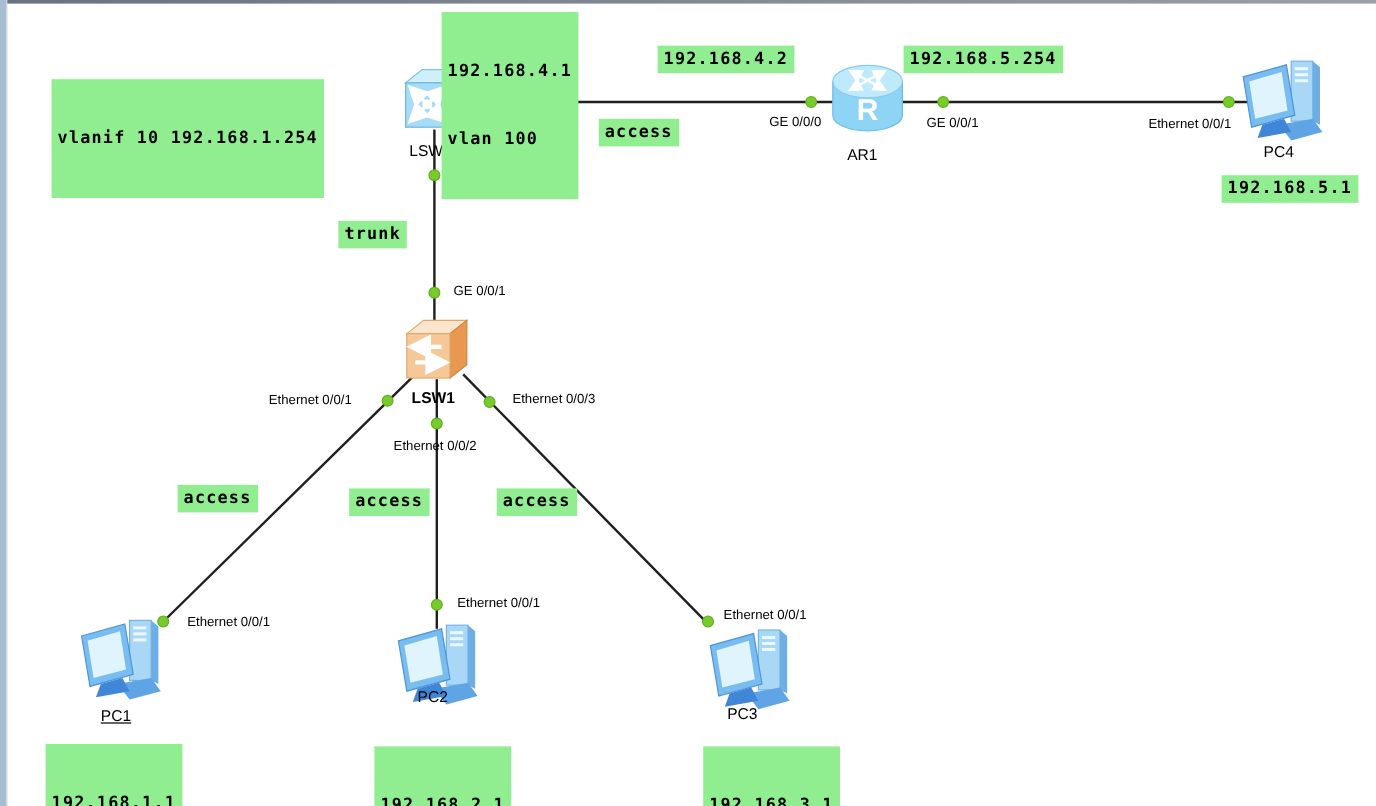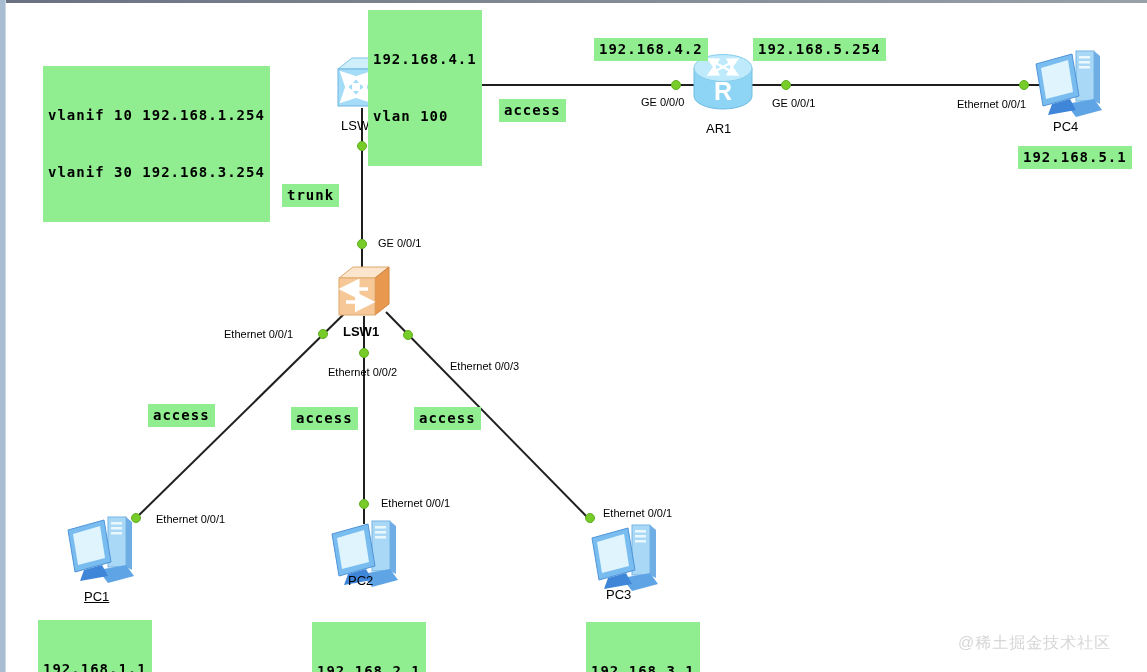--- a/index.html
+++ b/index.html
@@ -177,37 +177,36 @@
   </div>
   <div class="dev-label" style="left:1053px;top:119px;">PC4</div>
 
   <div class="port" style="left:406px;top:97px;">GE 0/0/2</div>
   <div class="port" style="left:641px;top:96px;">GE 0/0/0</div>
   <div class="port" style="left:772px;top:97px;">GE 0/0/1</div>
   <div class="port" style="left:957px;top:98px;">Ethernet 0/0/1</div>
   <div class="port" style="left:378px;top:139px;">GE 0/0/1</div>
   <div class="port" style="left:378px;top:237px;">GE 0/0/1</div>
   <div class="port" style="left:224px;top:328px;">Ethernet 0/0/1</div>
-  <div class="port" style="left:450px;top:327px;margin-top:33px;">Ethernet 0/0/3</div>
+  <div class="port" style="left:427px;top:327px;">Ethernet 0/0/3</div>
   <div class="port" style="left:328px;top:366px;">Ethernet 0/0/2</div>
   <div class="port" style="left:156px;top:513px;">Ethernet 0/0/1</div>
   <div class="port" style="left:381px;top:497px;">Ethernet 0/0/1</div>
   <div class="port" style="left:603px;top:507px;">Ethernet 0/0/1</div>
 
   <div class="anno" style="left:43px;top:66px;">
     <div>vlanif 10 192.168.1.254</div>
-    <div>vlanif 30 192.168.3.254</div>
   </div>
 
   <div class="anno" style="left:368px;top:10px;">
     <div>192.168.4.1</div>
     <div>vlan 100</div>
   </div>
 
-  <div class="anno" style="left:594px;top:38px;">192.168.4.2</div>
+  <div class="anno" style="left:548px;top:38px;">192.168.4.2</div>
   <div class="anno" style="left:753px;top:38px;">192.168.5.254</div>
   <div class="anno" style="left:1018px;top:146px;">192.168.5.1</div>
 
   <div class="anno" style="left:282px;top:184px;">trunk</div>
   <div class="anno" style="left:499px;top:99px;">access</div>
   <div class="anno" style="left:148px;top:404px;">access</div>
   <div class="anno" style="left:291px;top:407px;">access</div>
   <div class="anno" style="left:414px;top:407px;">access</div>
 
   <div class="anno" style="left:38px;top:620px;">
@@ -216,15 +215,14 @@
   </div>
   <div class="anno" style="left:312px;top:622px;">
     <div>192.168.2.1</div>
     
   </div>
   <div class="anno" style="left:586px;top:622px;">
     <div>192.168.3.1</div>
     
   </div>
 
-  <div class="watermark">@稀土掘金技术社区</div>
 
 </div>
 
 </body></html>

